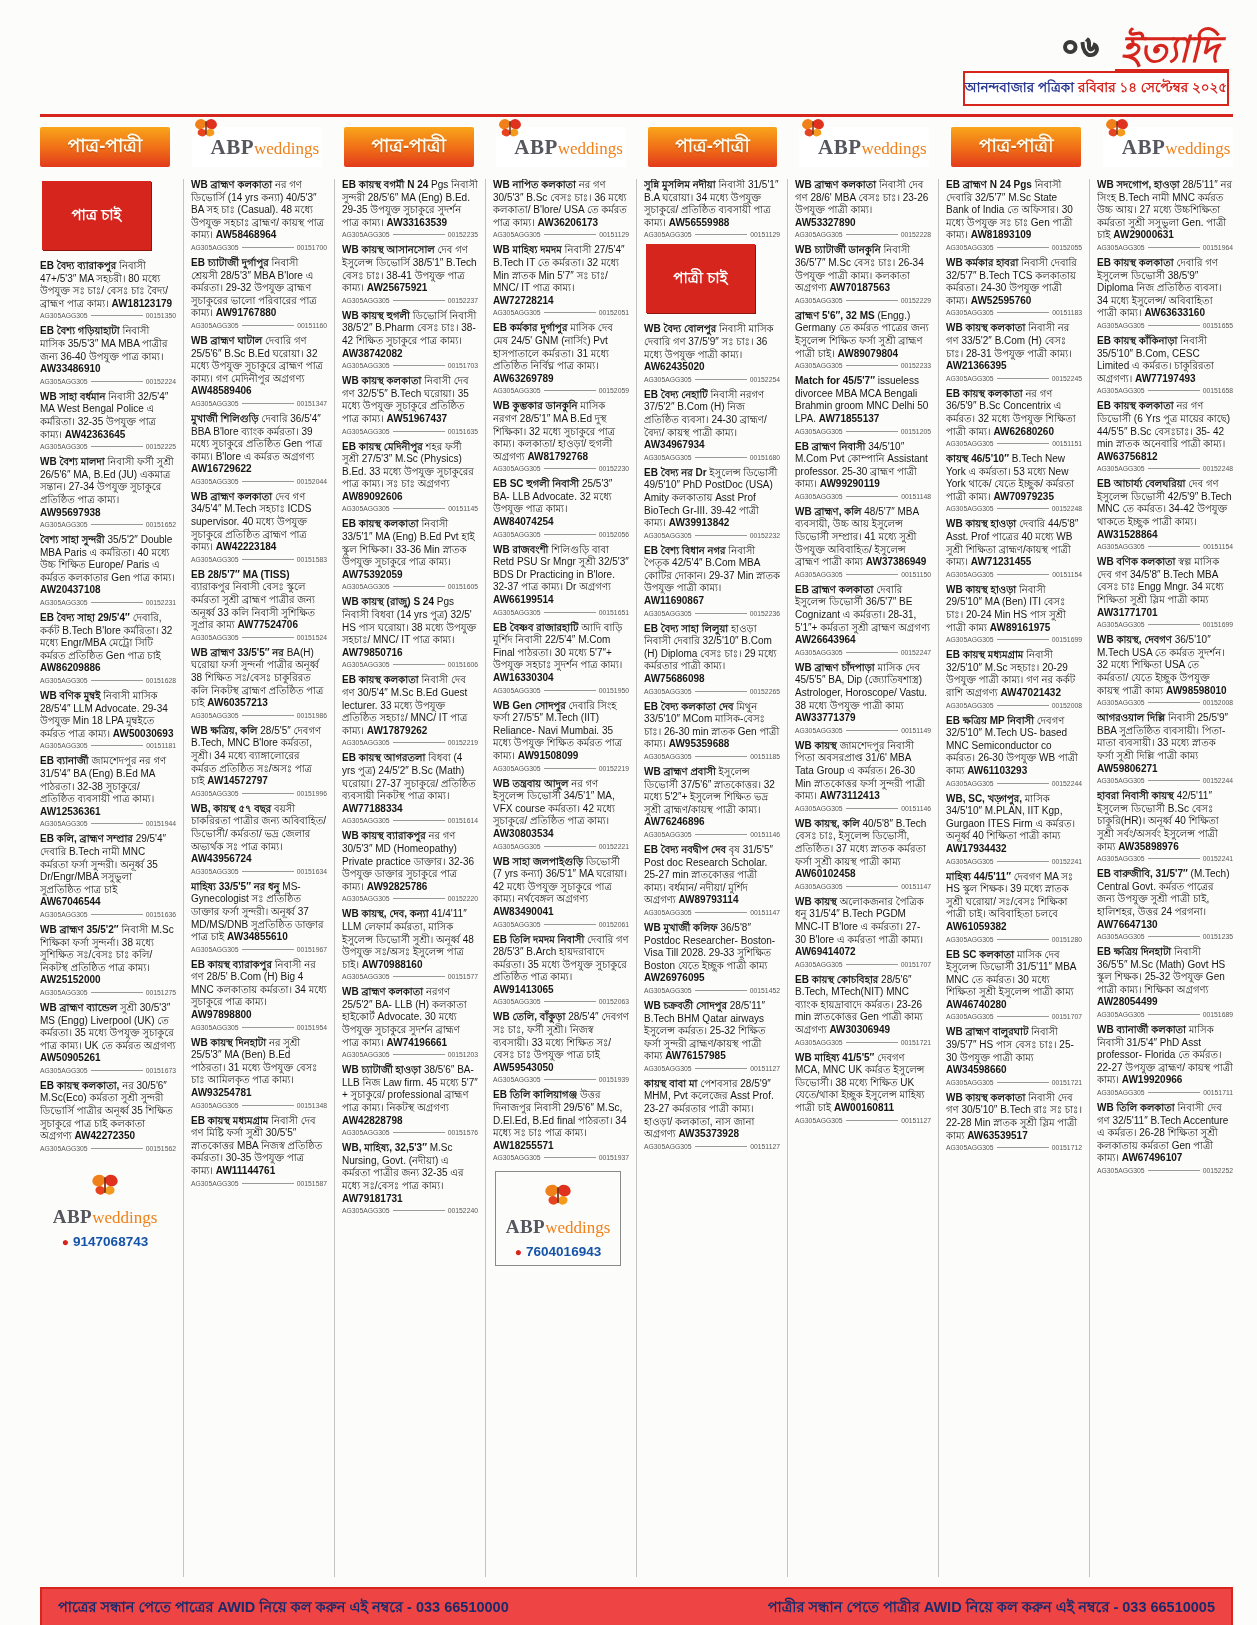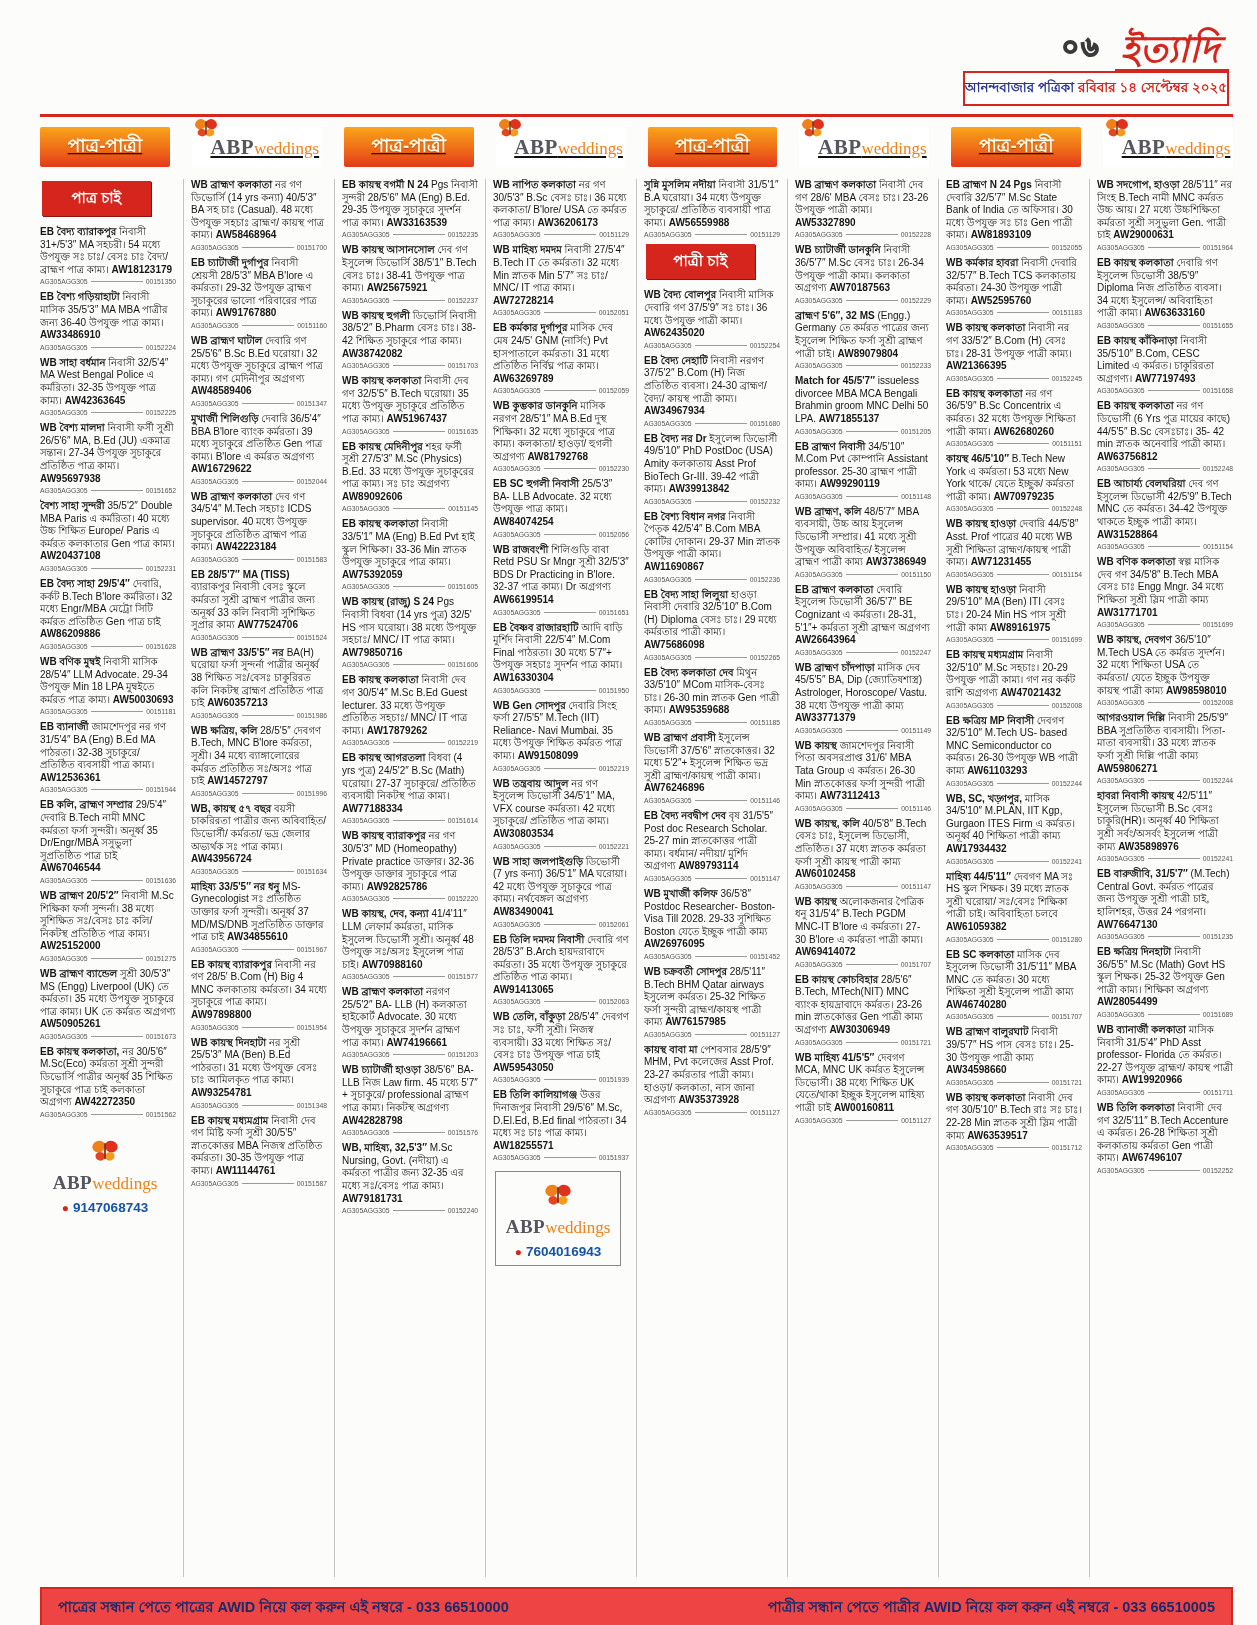--- a/index.html
+++ b/index.html
@@ -30,41 +30,41 @@
   }
   .paper-info {
     border:2px solid #d6251d; padding:4px 0; font-size:13.5px; font-weight:bold;
     background:#fff; white-space:nowrap;
   }
   .paper-info .pname { color:#2b3990; }
   .paper-info .pdate { color:#d6251d; }
   .redline { height:3px; background:#d6251d; margin:2px 0 10px; }
 
   
-  .brandband { display:grid; grid-template-columns:repeat(8,1fr); gap:22px; height:40px; margin-bottom:12px;text-decoration:underline; }
+  .brandband { display:grid; grid-template-columns:repeat(8,1fr); gap:22px; height:40px; margin-bottom:12px; }
   .tile {
     background:linear-gradient(180deg,#f9a51a 0%,#ef6c17 55%,#e23a1c 100%);
     color:#fffbe8; font-weight:bold; font-size:18.5px;
     display:flex; align-items:center; justify-content:center; border-radius:2px;
     text-shadow:0 1px 1px rgba(120,30,0,.45);
   }
   .abpcell { background:#fff; display:flex; align-items:center; justify-content:center; position:relative; }
   .abpcell .butterfly { position:absolute; left:1px; top:-12px; }
   .brandtext { font-family:"Liberation Serif", serif; font-size:21px; padding-left:16px; white-space:nowrap; }
   .brandtext .abp { color:#55565e; font-weight:bold; letter-spacing:.5px; }
   .brandtext .wed { color:#f08019; font-size:17px; }
 
   
   .columns { display:flex; height:1398px; overflow:hidden; }
   .col { flex:1 1 0; padding-right:7px; margin-right:7px; border-right:1px solid #c4c4c4; overflow:hidden; }
   .col:last-child { border-right:none; margin-right:0; padding-right:0; }
 
   .sectionbox {
     background:#d6251d; color:#fff; font-weight:bold; font-size:15px;
-    width:80%; text-align:center; padding:5px 0; margin:2px 0 10px 2px;
+    width:80%; text-align:center; padding:22px 0; margin:2px 0 10px 2px;
     box-shadow:1px 1px 0 #8e150e;
   }
   .ad { margin-bottom:6px; }
   .ad p { font-size:10px; line-height:12.6px; color:#161616; text-align:left; word-break:break-word; }
   .ad .head { font-weight:bold; }
   .ad .aw { font-weight:bold; }
   .codeline { display:flex; align-items:center; gap:3px; margin-top:2px; }
   .codeline .c { font-size:6.8px; color:#555; white-space:nowrap; }
   .codeline .rule { flex:1; border-top:1px solid #9a9a9a; height:0; }
 
@@ -142,21 +142,21 @@
             <rect x="11.3" y="5.5" width="1.4" height="13" rx="0.7" fill="#7a2f0c"></rect>
           </svg></span>
         <span class="brandtext"><span class="abp">ABP</span><span class="wed">weddings</span></span>
       </div>
     </div>
 
   <div class="columns" id="columns">
       <div class="col">
         <div class="sectionbox">পাত্র চাই</div>
         <div class="ad">
-          <p><span class="head">EB বৈদ্য ব্যারাকপুর</span> <span>নিবাসী 31+/5'3″ MA সহচরী। 54 মধ্যে উপযুক্ত সঃ চাঃ/ বেসঃ চাঃ বৈদ্য/ ব্রাহ্মণ পাত্র কাম্য।</span> <span class="aw">AW18123179</span></p>
+          <p><span class="head">EB বৈদ্য ব্যারাকপুর</span> <span>নিবাসী 47+/5'3″ MA সহচরী। 80 মধ্যে উপযুক্ত সঃ চাঃ/ বেসঃ চাঃ বৈদ্য/ ব্রাহ্মণ পাত্র কাম্য।</span> <span class="aw">AW18123179</span></p>
           <div class="codeline">
             <span class="c">AG305AGG305</span>
             <span class="rule"></span>
             <span class="c">00151350</span>
           </div>
         </div>
         <div class="ad">
           <p><span class="head">EB বৈশ্য গড়িয়াহাটা</span> <span>নিবাসী মাসিক 35/5'3″ MA MBA পাত্রীর জন্য 36-40 উপযুক্ত পাত্র কাম্য।</span> <span class="aw">AW33486910</span></p>
           <div class="codeline">
             <span class="c">AG305AGG305</span>
@@ -214,21 +214,21 @@
         </div>
         <div class="ad">
           <p><span class="head">EB কলি, ব্রাহ্মণ সম্প্রার</span> <span>29/5'4″ দেবারি B.Tech নামী MNC কর্মরতা ফর্সা সুন্দরী। অনূর্ধ্ব 35 Dr/Engr/MBA সসুভুলা সুপ্রতিষ্ঠিত পাত্র চাই</span> <span class="aw">AW67046544</span></p>
           <div class="codeline">
             <span class="c">AG305AGG305</span>
             <span class="rule"></span>
             <span class="c">00151636</span>
           </div>
         </div>
         <div class="ad">
-          <p><span class="head">WB ব্রাহ্মণ 20/5'2″</span> <span>নিবাসী M.Sc শিক্ষিকা ফর্সা সুন্দর্না। 38 মধ্যে সুশিক্ষিত সঃ/বেসঃ চাঃ কলি/নিকটস্থ প্রতিষ্ঠিত পাত্র কাম্য।</span> <span class="aw">AW25152000</span></p>
+          <p><span class="head">WB ব্রাহ্মণ 35/5'2″</span> <span>নিবাসী M.Sc শিক্ষিকা ফর্সা সুন্দর্না। 38 মধ্যে সুশিক্ষিত সঃ/বেসঃ চাঃ কলি/নিকটস্থ প্রতিষ্ঠিত পাত্র কাম্য।</span> <span class="aw">AW25152000</span></p>
           <div class="codeline">
             <span class="c">AG305AGG305</span>
             <span class="rule"></span>
             <span class="c">00151275</span>
           </div>
         </div>
         <div class="ad">
           <p><span class="head">WB ব্রাহ্মণ ব্যান্ডেল</span> <span>সুশ্রী 30/5'3″ MS (Engg) Liverpool (UK) তে কর্মরতা। 35 মধ্যে উপযুক্ত সুচাকুরে পাত্র কাম্য। UK তে কর্মরত অগ্রগণ্য</span> <span class="aw">AW50905261</span></p>
           <div class="codeline">
             <span class="c">AG305AGG305</span>

